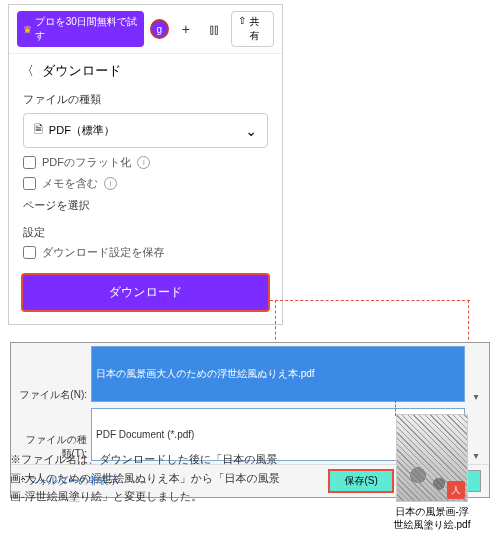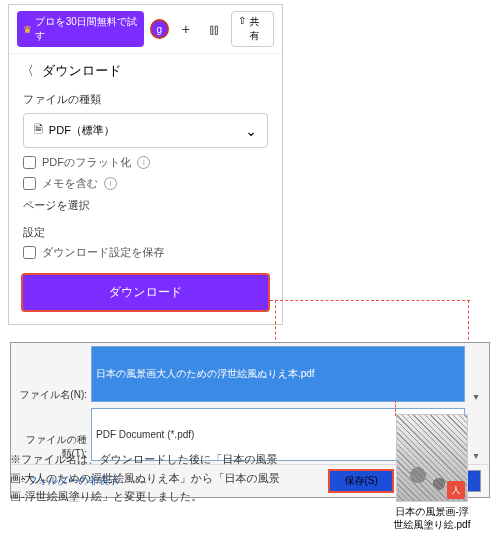--- a/index.html
+++ b/index.html
@@ -21,21 +21,21 @@
 .dlbtn{margin:10px 12px 12px;background:#7b2cff;color:#fff;text-align:center;padding:9px;border-radius:4px;font-size:12px;border:2px solid #e74c3c;position:relative}
 .savebox{position:absolute;left:10px;top:342px;width:480px;border:1px solid #999;background:#f5f5f5;font-size:10px}
 .row{display:flex;align-items:flex-end;padding:3px 6px;gap:4px}
 .lbl{width:70px;text-align:right;color:#333}
 .inp{flex:1;border:1px solid #7aa7d8;background:#fff;padding:20px 4px;color:#1a5fb4;font-size:10px}
 .inp.sel2{color:#fff;background:#3b8ae6}
 .dd{width:14px;text-align:center;color:#666}
 .brow{display:flex;align-items:center;padding:4px 8px;border-top:1px solid #ddd}
 .fold{color:#1a5fb4;font-size:10px}
 .sp{flex:1}
-.btn{border:1px solid #999;background:#1d4ed8;padding:3px 14px;font-size:10px;margin-left:6px}
+.btn{border:1px solid #999;background:#5eead4;padding:3px 14px;font-size:10px;margin-left:6px}
 .btn.save{border:2px solid #e74c3c}
 .thumb{position:absolute;right:30px;top:414px;width:80px;text-align:center}
 .timg{width:72px;height:88px;border:1px solid #ccc;margin:0 auto;background:linear-gradient(180deg,#eee 0%,#ddd 30%,#ccc 60%,#bbb 100%);position:relative;overflow:hidden}
 .timg:before{content:"";position:absolute;inset:0;background:repeating-linear-gradient(45deg,#999 0 1px,transparent 1px 4px),radial-gradient(circle at 30% 70%,#888 0 8px,transparent 8px),radial-gradient(circle at 60% 80%,#777 0 6px,transparent 6px)}
 .pdfic{position:absolute;right:2px;bottom:2px;width:18px;height:18px;background:#e74c3c;border-radius:2px;display:flex;align-items:center;justify-content:center;color:#fff;font-size:9px}
 .tname{font-size:10px;margin-top:3px;line-height:1.3}
 .note{position:absolute;left:10px;top:450px;width:270px;font-size:11px;line-height:1.7;color:#333}
 .dash{position:absolute;border:1px dashed #e74c3c;pointer-events:none}
 </style>
 </head>

